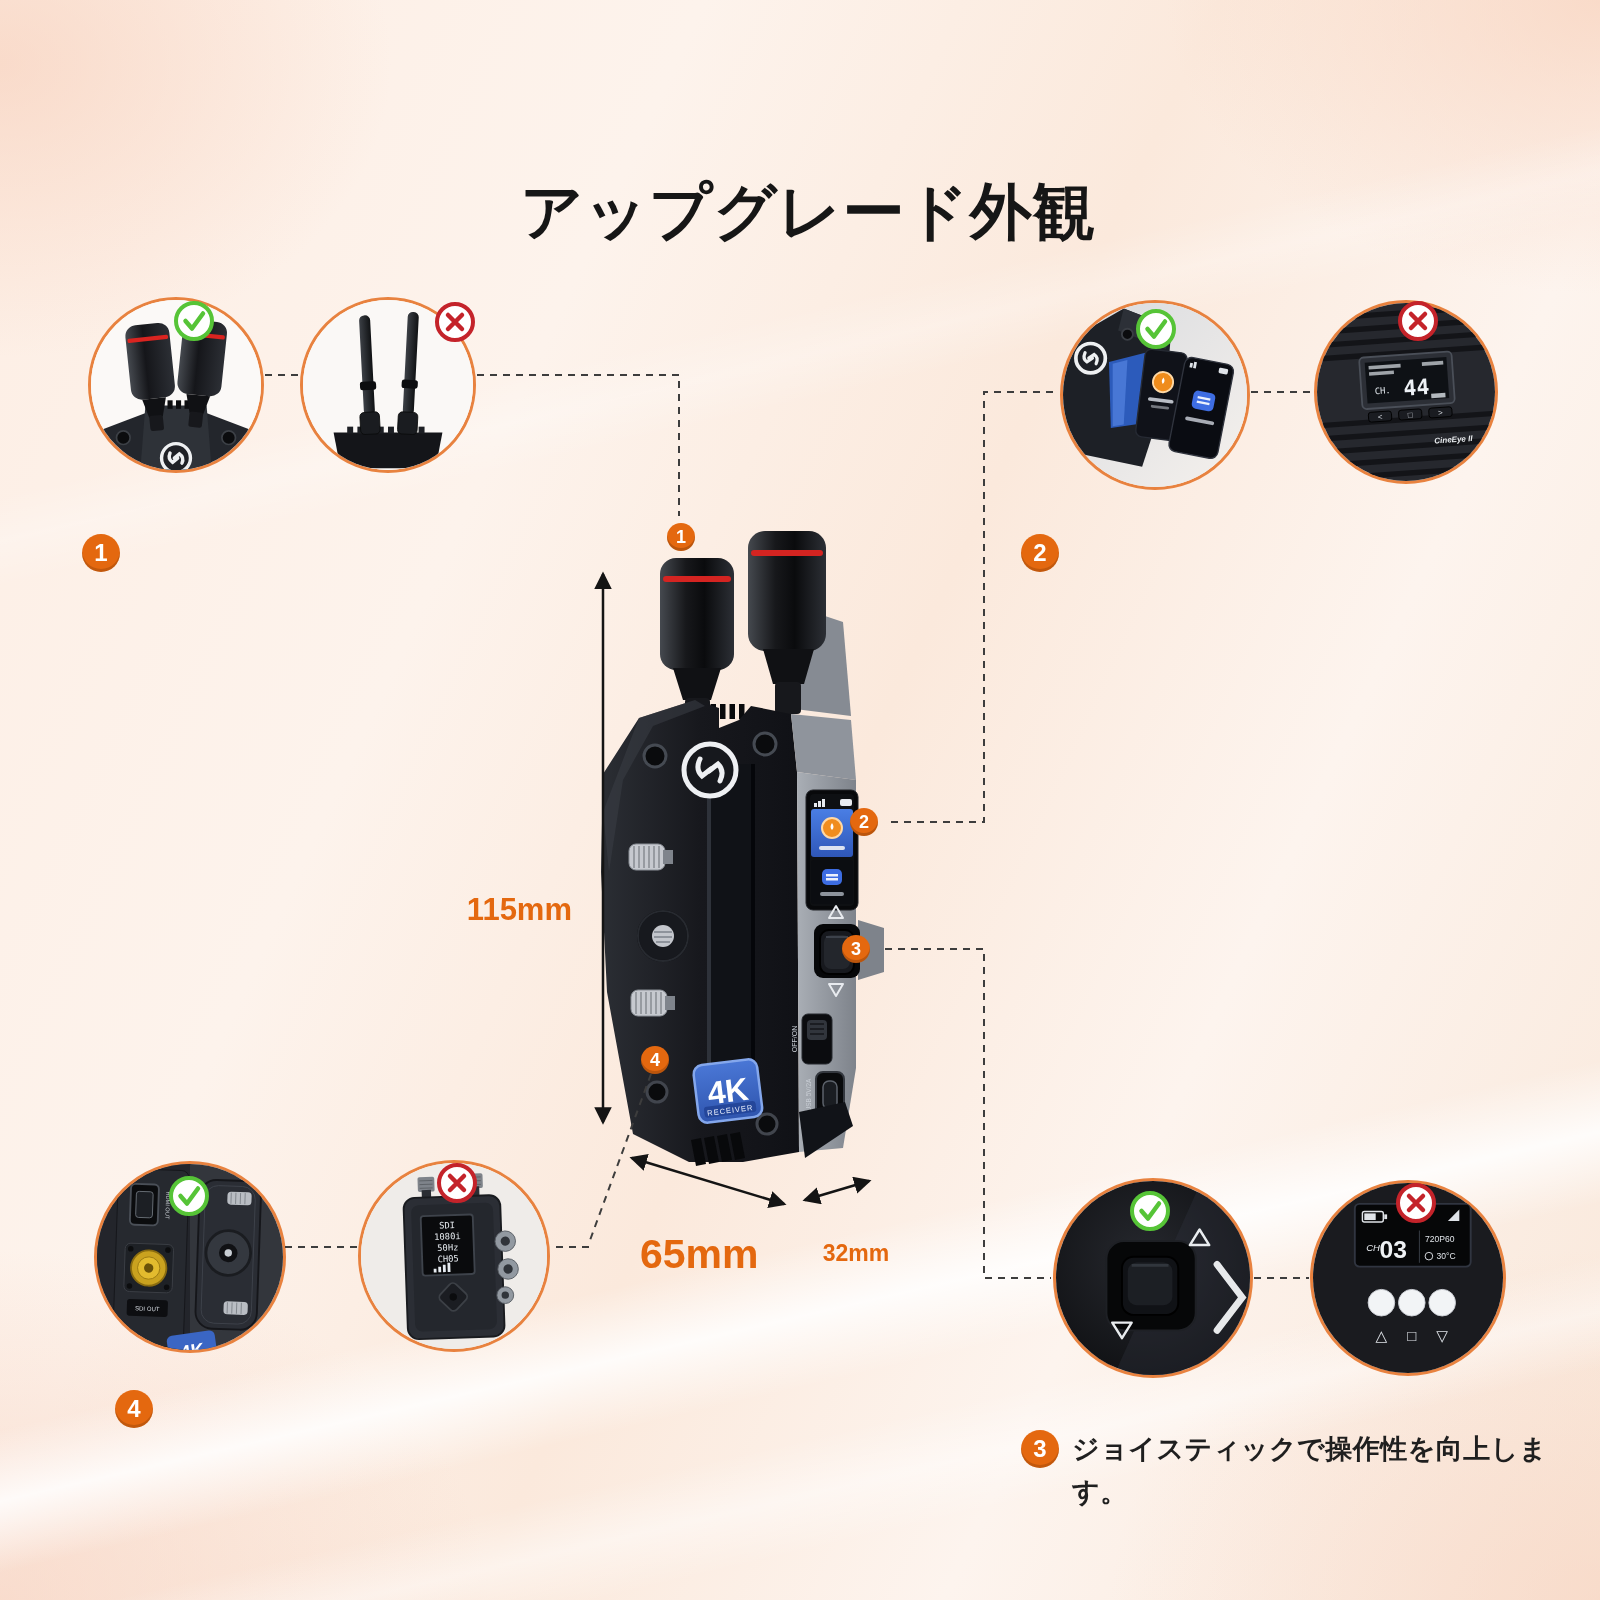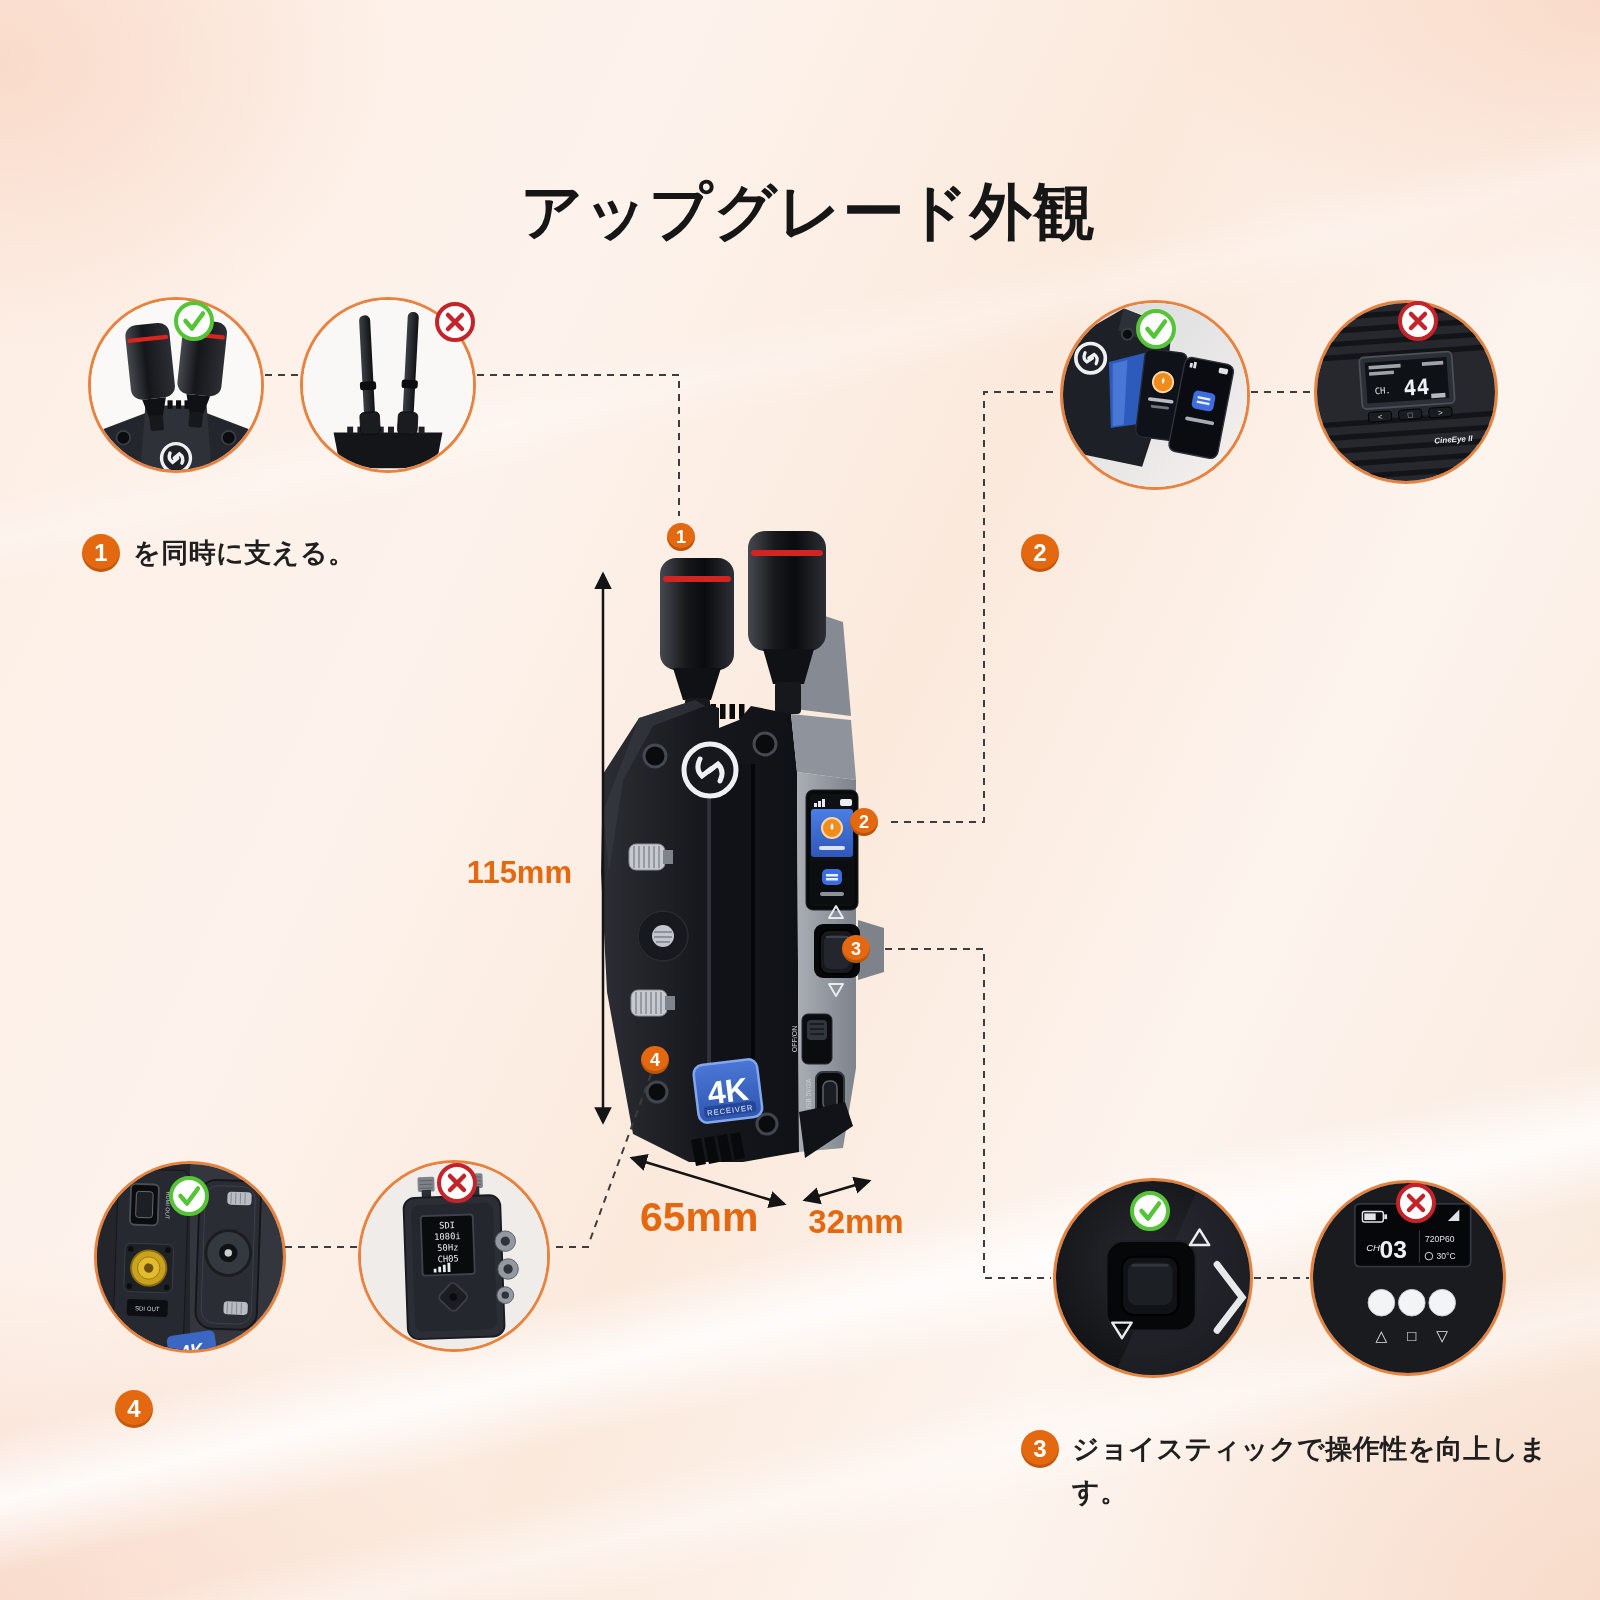--- a/index.html
+++ b/index.html
@@ -21,21 +21,21 @@
   .title{position:absolute;top:162px;left:0;width:100%;margin:8px;text-align:center;
     font-size:62px;font-weight:900;letter-spacing:1px;color:#161616;}
   .callout{position:absolute;border-radius:50%;border:3px solid #e8823f;overflow:hidden;
     background:#fbf8f5;z-index:4;box-sizing:border-box;}
   .callout svg{display:block;width:100%;height:100%;}
   .mark{position:absolute;width:44px;height:44px;z-index:6;}
   .overlay{position:absolute;left:0;top:0;z-index:5;pointer-events:none;}
   .pmarker{position:absolute;width:28px;height:28px;border-radius:50%;background:#e4680f;
     color:#fff;font-size:18px;font-weight:700;display:flex;align-items:center;justify-content:center;
     z-index:7;box-shadow:inset 0 -3px 0 rgba(0,0,0,.18);}
-  .dim{position:absolute;color:#e4680f;font-weight:700;z-index:7;text-align:center;}
+  .dim{position:absolute;color:#e4680f;font-weight:700;z-index:7;text-align:center;margin-top:37px;}
   .feature{position:absolute;display:flex;gap:13px;z-index:7;}
   .fnum{width:38px;height:38px;border-radius:50%;background:#e4680f;color:#fff;flex:none;
     font-size:24px;font-weight:700;display:flex;align-items:center;justify-content:center;
     box-shadow:inset 0 -3px 0 rgba(0,0,0,.15);margin-top:2px;}
   .ftext{font-size:27px;line-height:43px;color:#1f1f1f;font-weight:600;letter-spacing:.5px;}
   .product{position:absolute;left:593px;top:512px;width:295px;height:660px;z-index:3;}
   text{font-family:"Liberation Sans","DejaVu Sans",sans-serif;}
   .mono{font-family:"DejaVu Sans Mono","Liberation Mono",monospace;}
 </style>
 </head>
@@ -540,26 +540,25 @@
       </svg>
   </div>
 
   <div class="pmarker" style="left:667px;top:523px;">1</div>
   <div class="pmarker" style="left:850px;top:808px;">2</div>
   <div class="pmarker" style="left:842px;top:935px;">3</div>
   <div class="pmarker" style="left:641px;top:1046px;">4</div>
 
   <div class="dim" style="left:462px;top:855px;width:110px;font-size:31px;text-align:right;">115mm</div>
   <div class="dim" style="left:640px;top:1194px;width:110px;font-size:41px;">65mm</div>
-  <div class="dim" style="left:800px;top:1203px;width:112px;font-size:33px;">32mm</div>
+  <div class="dim" style="left:800px;top:1203px;width:112px;font-size:23px;">32mm</div>
 
   <div class="feature" style="left:82px;top:532px;width:520px;">
     <span class="fnum">1</span>
     <div class="ftext">
-      <div>を同時に支える。</div>
     </div>
   </div>
   <div class="feature" style="left:1021px;top:532px;width:520px;">
     <span class="fnum">2</span>
     <div class="ftext">
     </div>
   </div>
   <div class="feature" style="left:1021px;top:1428px;width:560px;">
     <span class="fnum">3</span>
     <div class="ftext">

